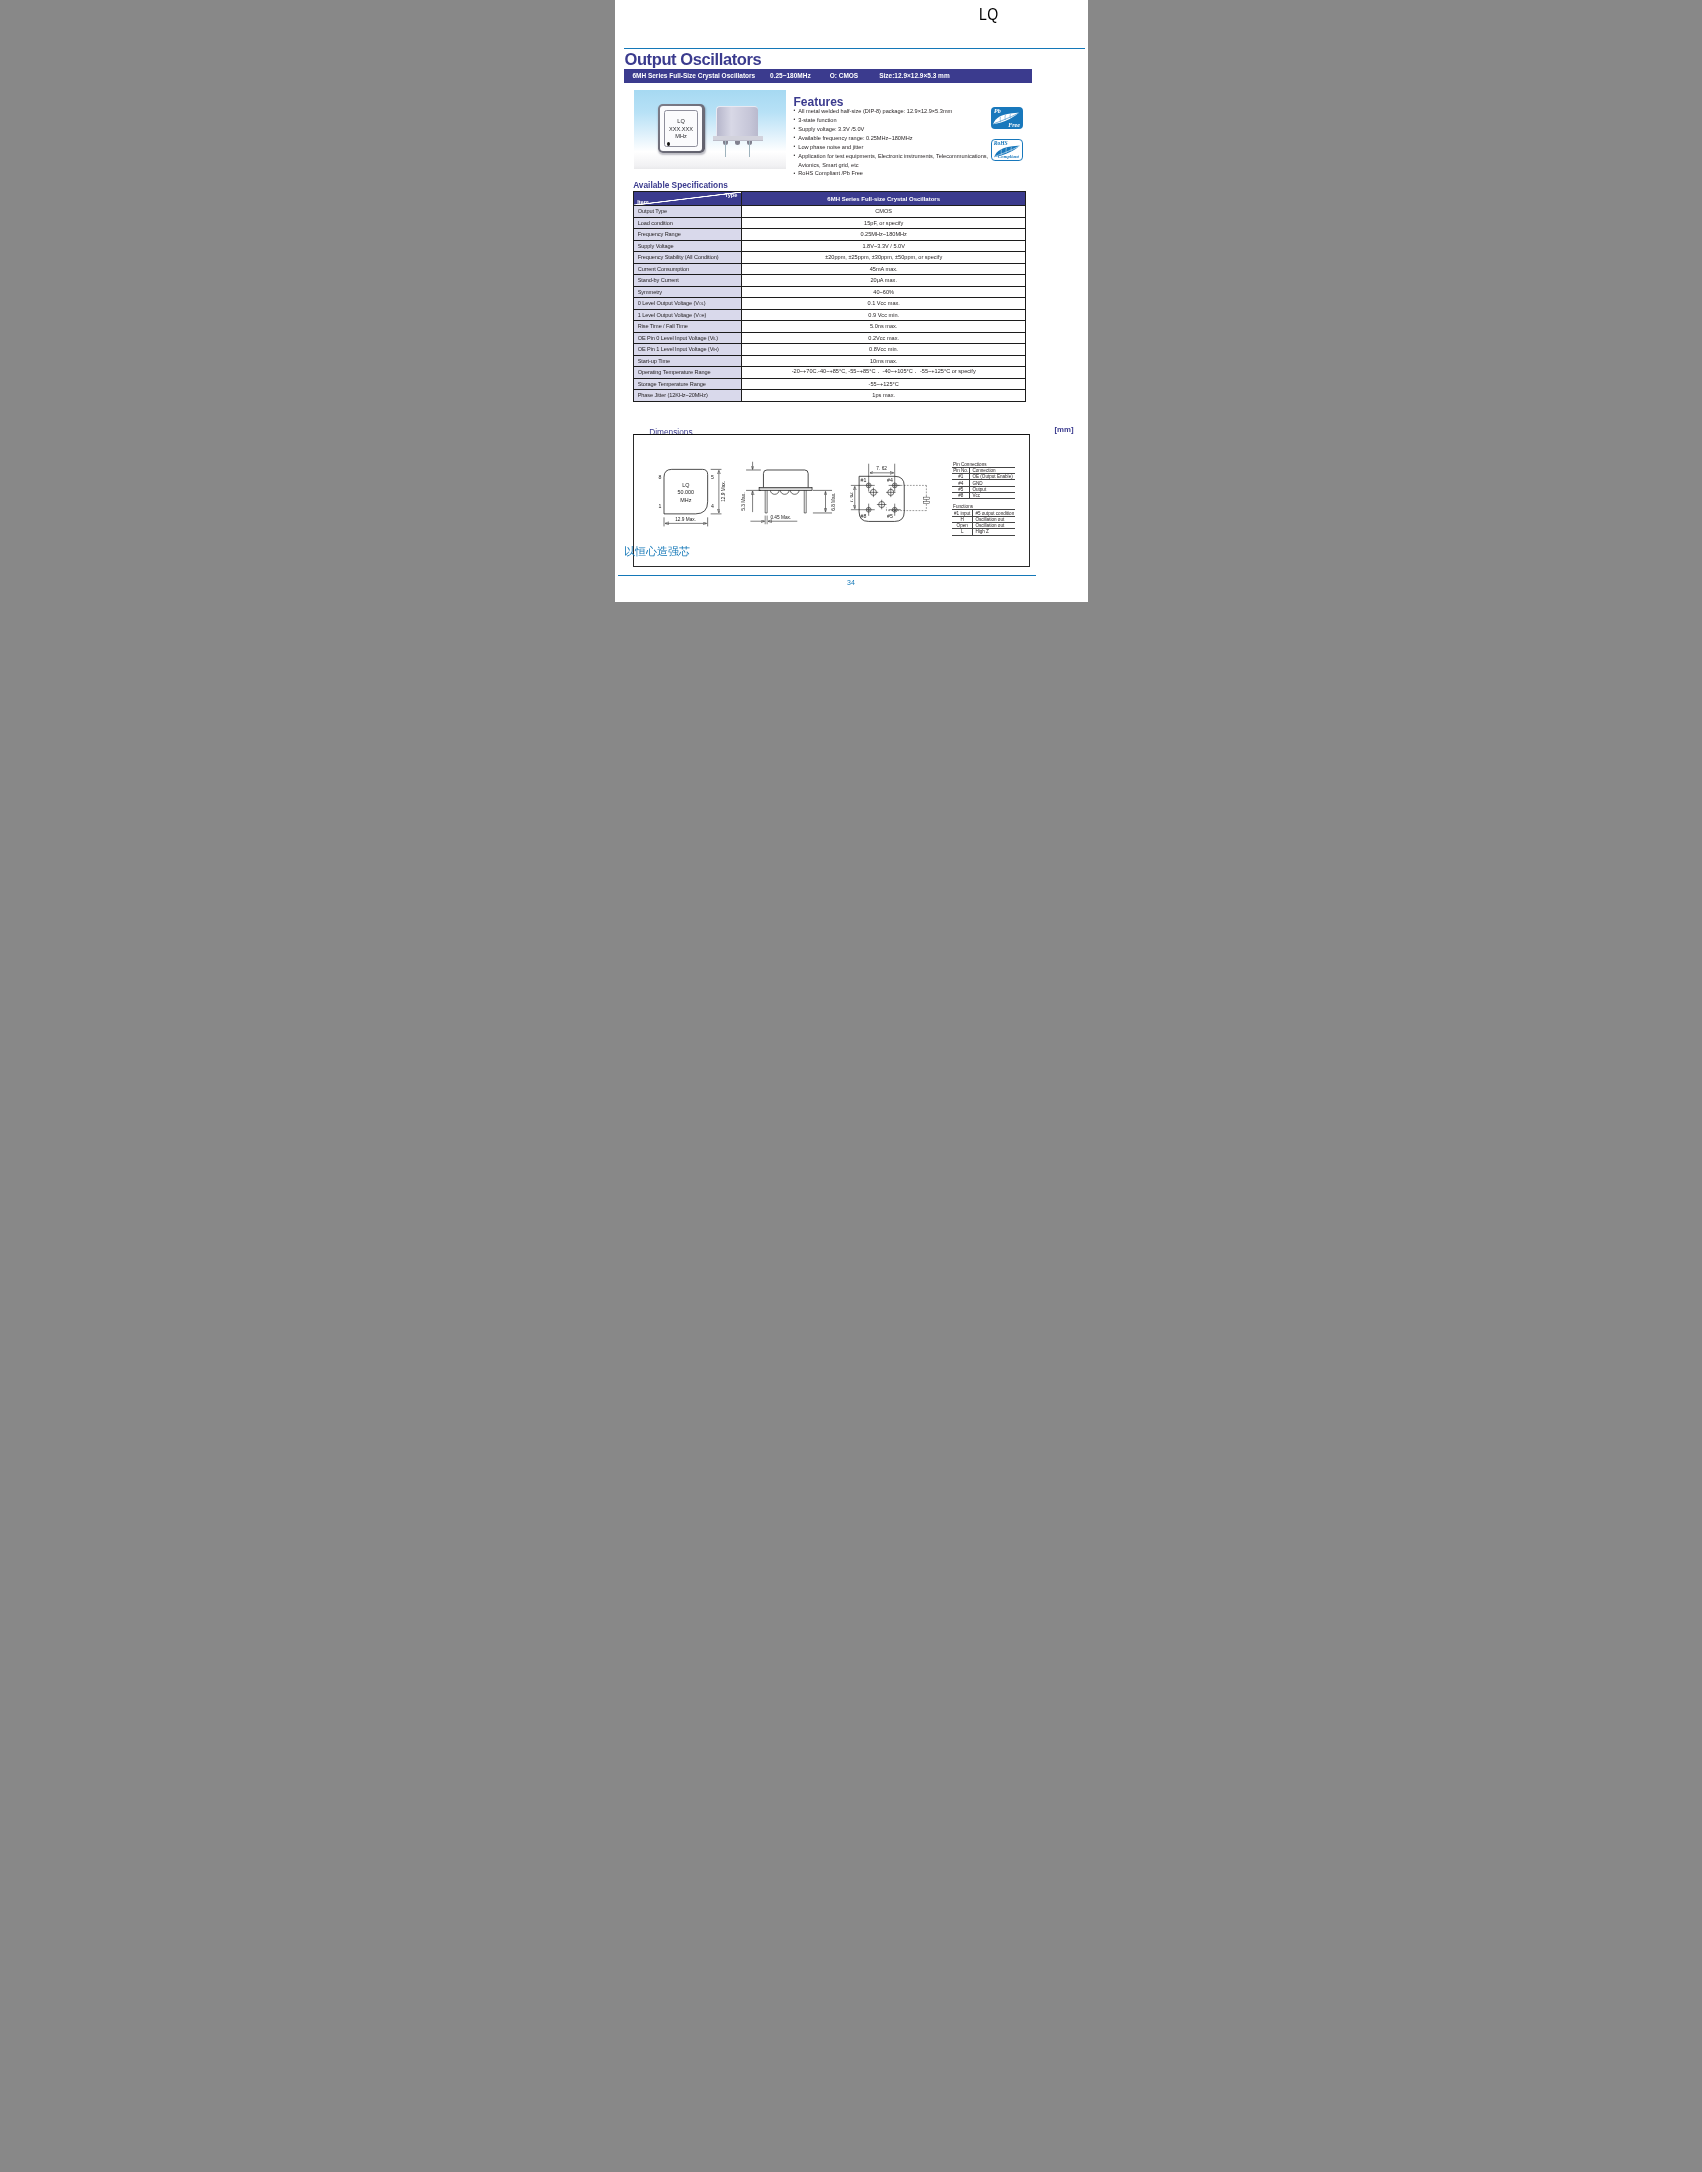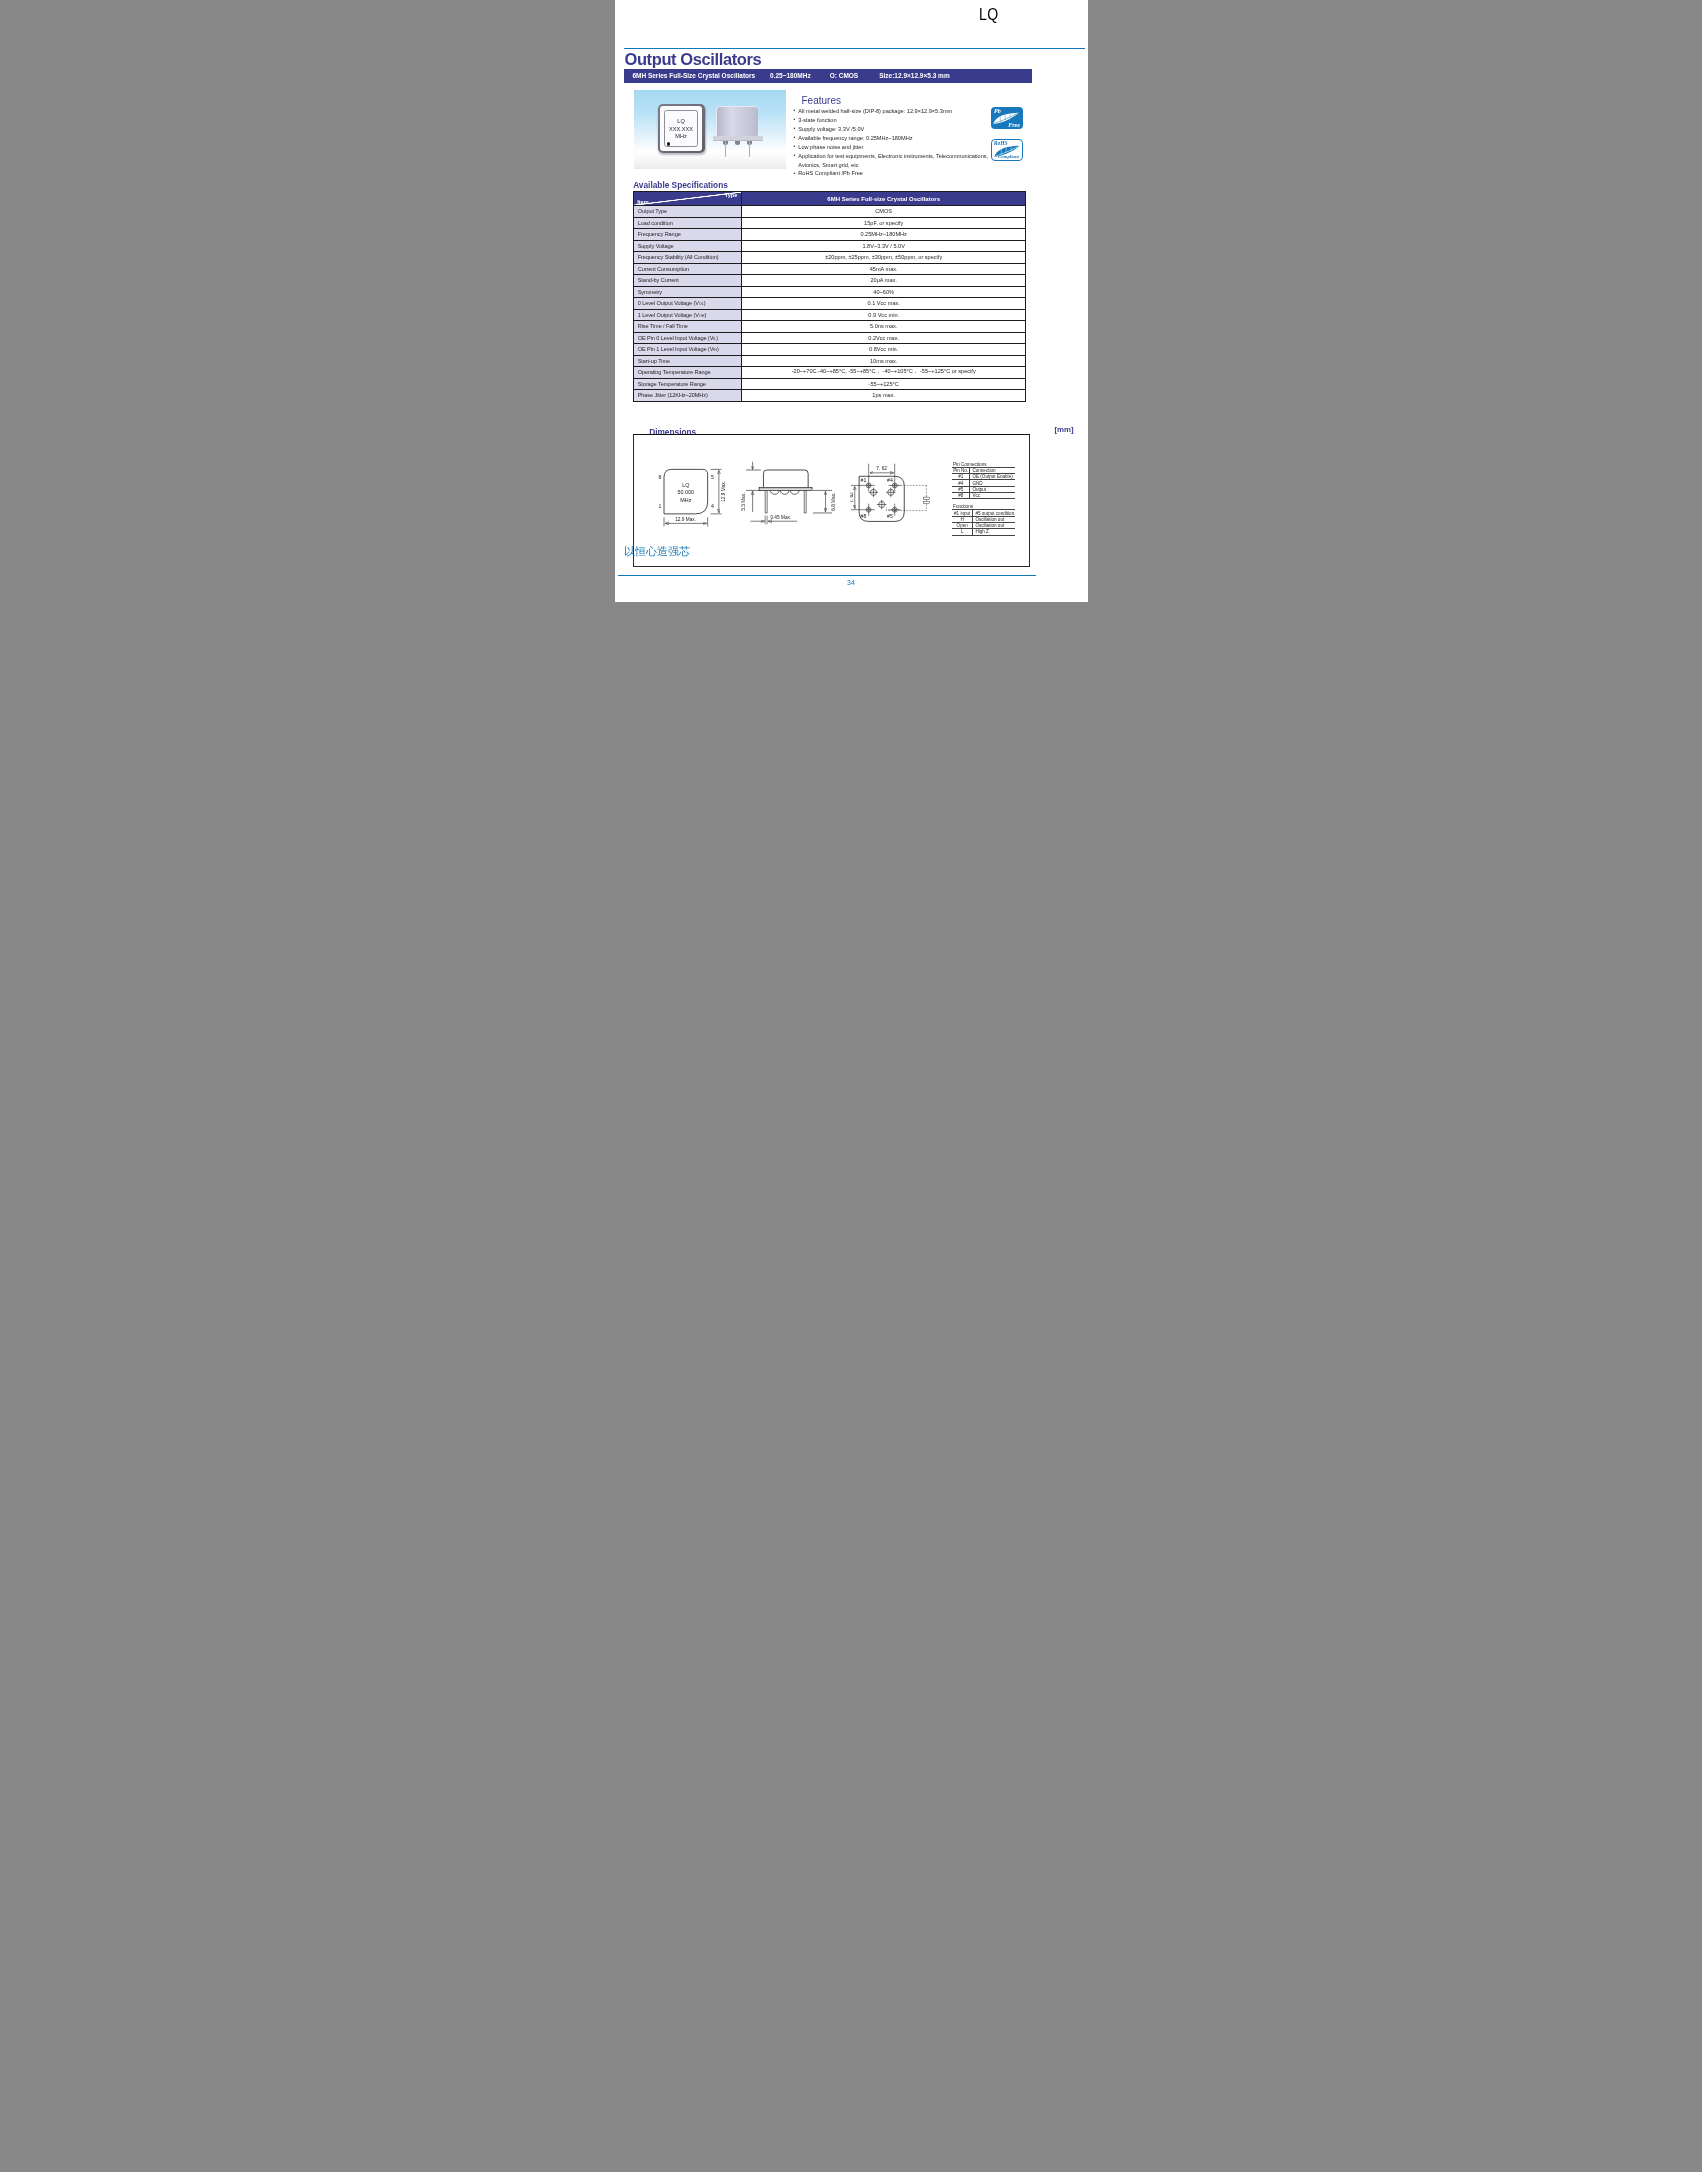--- a/index.html
+++ b/index.html
@@ -32,21 +32,21 @@
   .chip-inner{position:absolute;inset:3.9px;border:0.9px solid #8f8f9c;border-radius:2.6px;display:flex;flex-direction:column;align-items:center;justify-content:center;gap:0.9px;}
   .chip-inner div{font-size:5.6px;color:#2a2a2e;font-weight:400;line-height:6.5px;}
   .chip-dot{position:absolute;left:7.4px;bottom:5.6px;width:3px;height:3.9px;background:#111;border-radius:50%;}
   .can-side{position:absolute;left:79px;top:16px;width:50px;height:52px;}
   .can-body{position:absolute;left:3.9px;top:0;width:42px;height:31px;background:linear-gradient(90deg,#b6b6cb 0%,#d8d8e6 35%,#c6c6d8 80%,#b9b9cd 100%);border-radius:3.9px 3.9px 0 0;border-top:1.3px solid #e9e9f2;border-left:1.3px solid #e9e9f2;}
   .can-flange{position:absolute;left:0;top:30px;width:50px;height:4.8px;background:#d2d2dc;border-bottom:0.9px solid #bcbcc8;}
   .can-stub{position:absolute;top:35px;width:5.6px;height:4.3px;background:#80808f;border-radius:0 0 2.6px 2.6px;}
   .can-lead{position:absolute;top:35px;width:1.7px;height:13px;background:#c4d3dc;border-left:0.4px solid #9fb3bd;}
 
   
-  .features-h{position:absolute;left:179px;top:95px;font-size:10px;font-weight:400;color:var(--indigo);margin-left:8px;}
+  .features-h{position:absolute;left:179px;top:95px;font-size:12px;font-weight:700;color:var(--indigo);}
   .features-list{position:absolute;left:179px;top:107px;width:195px;}
   .feat-item{display:flex;font-size:5.6px;color:var(--ink);line-height:8.6px;}
   .feat-item .bullet{width:4.8px;font-size:4.8px;flex:none;padding-top:0.4px;}
   .feat-item .ftext{flex:1;}
 
   
   .badge{position:absolute;width:32px;border-radius:3.9px;font-family:"Liberation Serif",serif;}
   .badge-pb{left:376px;top:107px;height:22px;background:#1878bc;}
   .badge-rohs{left:376px;top:139px;height:22px;background:#fff;border:1.1px solid #1878bc;}
   .badge .t1{position:absolute;left:3.5px;top:0.9px;font-style:italic;font-weight:700;font-size:6px;color:#fff;}
@@ -65,21 +65,21 @@
   .sch{border-top:none;background:var(--indigo);color:#fff;}
   .sch1{position:relative;background:
     linear-gradient(to bottom right,var(--indigo) calc(50% - 0.7px),#fff calc(50% - 0.2px),#fff calc(50% + 0.5px),var(--indigo) calc(50% + 1px));
     border-right:0.7px solid var(--line);}
   .sch1 .corner-type{position:absolute;right:3.9px;top:0.4px;font-size:5.6px;font-weight:700;}
   .sch1 .corner-item{position:absolute;left:3px;bottom:0.4px;font-size:5.6px;font-weight:700;}
   .sch2{justify-content:center;font-size:6px;font-weight:700;}
   .sub{font-size:3.7px;display:inline-block;transform:translateY(1.1px);letter-spacing:0;}
 
   
-  .dim-h{position:absolute;left:18.7px;top:427px;font-size:8.3px;font-weight:700;color:var(--indigo);padding-left:16px;}
+  .dim-h{position:absolute;left:18.7px;top:427px;font-size:8.3px;font-weight:400;color:var(--indigo);padding-left:16px;}
   .dim-unit{position:absolute;right:14px;top:425px;font-size:7.8px;font-weight:700;color:var(--indigo);margin-left:6px;}
   .dimbox{position:absolute;left:18.7px;top:434px;width:397px;height:133px;background:#fff;border:0.7px solid #2a2a2a;border-top:1.5px solid #111;}
   .dimbox svg{position:absolute;}
   .dsvg text{font-family:"Liberation Sans",sans-serif;fill:#1a1a1a;}
   .dsvg .dim{font-size:11px;}
   .dsvg .pin{font-size:12px;}
   .dsvg path,.dsvg line,.dsvg rect,.dsvg circle{stroke:#1a1a1a;fill:none;}
 
   .mini{position:absolute;left:318px;width:66px;font-size:4.6px;color:var(--ink);}
   .mini-title{padding-left:0.9px;margin-bottom:0.4px;}

